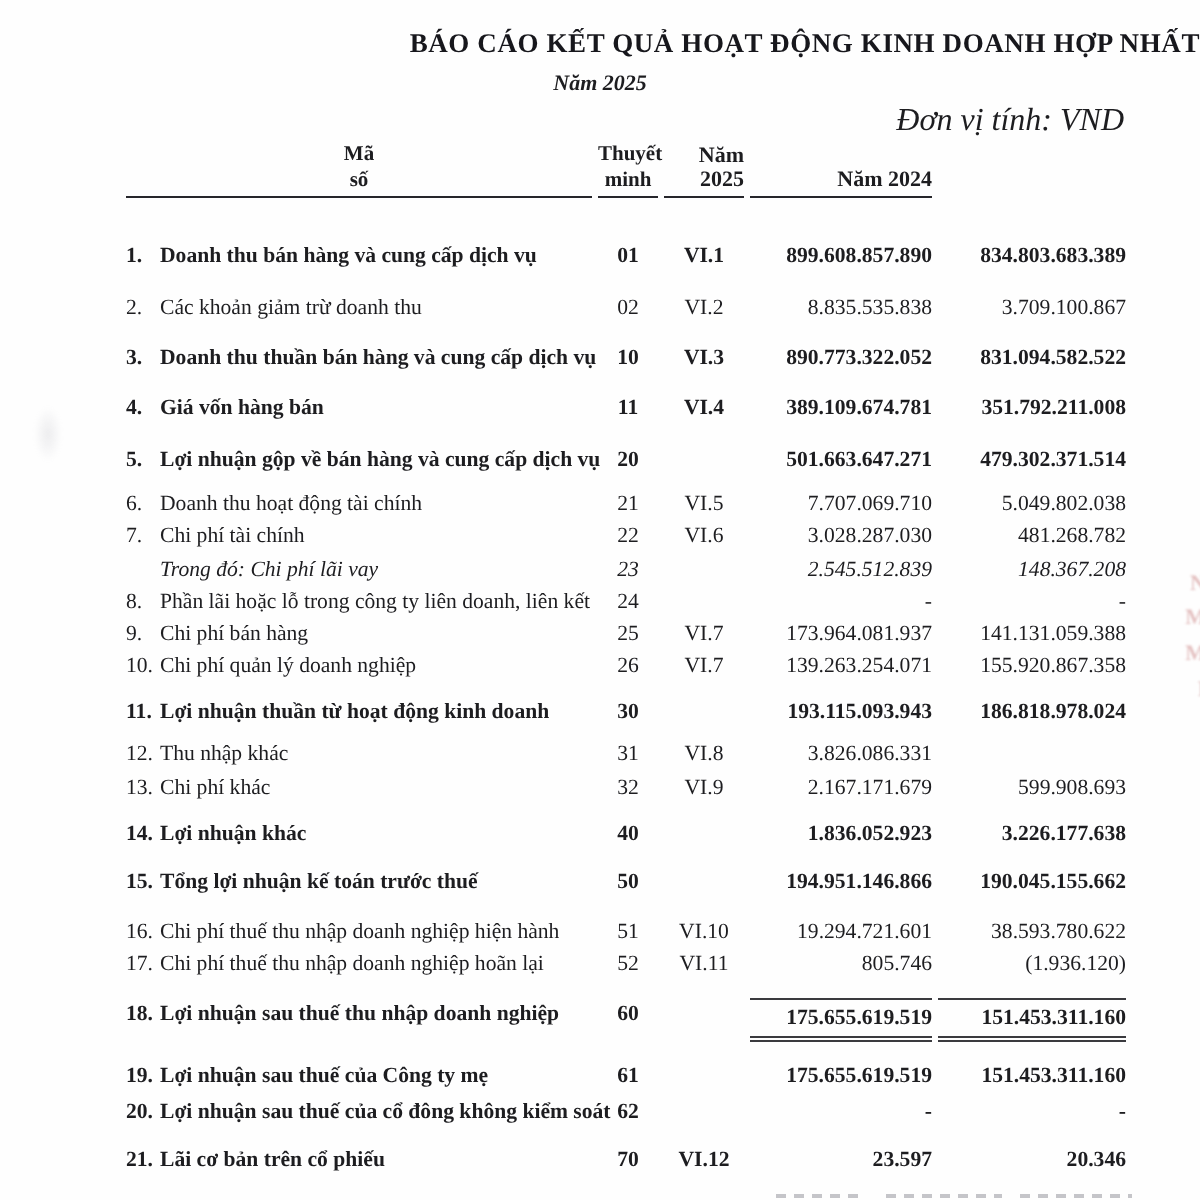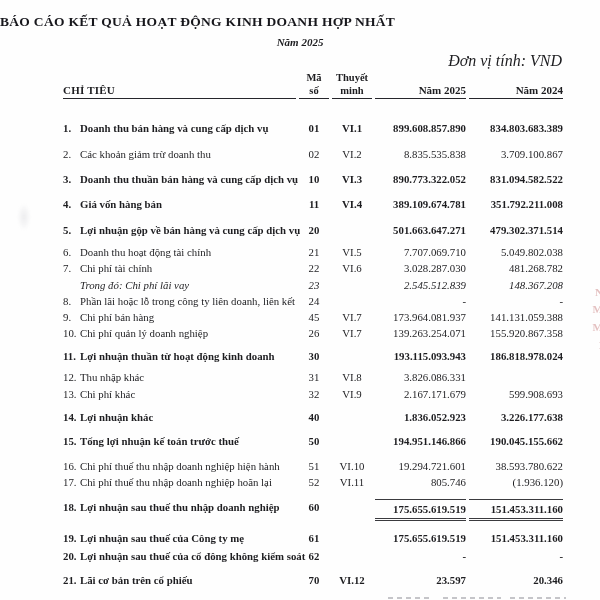--- a/index.html
+++ b/index.html
@@ -6,21 +6,21 @@
   body {
     width:600px; height:600px; overflow:hidden;
     background:#ffffff;
     font-family:"Liberation Serif","DejaVu Serif",serif;
     color:#1d1d20;
     position:relative;
   }
   .page { position:relative; width:600px; height:600px; background:#fefefe; }
 
   .title {
-    text-align:left; font-weight:700; font-size:13.5px;
+    text-align:right; font-weight:700; font-size:13.5px;
     padding-top:14px; letter-spacing:0.3px; color:#17171c;
   }
   .subtitle {
     text-align:center; font-style:italic; font-weight:700;
     font-size:11px; margin-top:6px;
   }
   .unit-note {
     text-align:right; margin-right:38px; margin-top:4px;
     font-style:italic; font-size:16px;
   }
@@ -84,21 +84,20 @@
 <body>
 
 <div class="page">
 
   <div class="title">BÁO CÁO KẾT QUẢ HOẠT ĐỘNG KINH DOANH HỢP NHẤT</div>
   <div class="subtitle">Năm 2025</div>
   <div class="unit-note">Đơn vị tính: VND</div>
 
   <div class="table">
     <div class="grid thead">
-      <div class="hc item">CHỈ TIÊU</div>
       <div class="hc two">
         <div>Mã</div>
         <div>số</div>
       </div>
       <div class="hc two">
         <div>Thuyết</div>
         <div>minh</div>
       </div>
       <div class="hc yr">Năm 2025</div>
       <div class="hc yr">Năm 2024</div>
@@ -162,21 +161,21 @@
     </div>
         <div class="grid row">
       <div class="cell-label"><span class="num">8.</span><span class="lbl">Phần lãi hoặc lỗ trong công ty liên doanh, liên kết</span></div>
       <div class="code">24</div>
       <div class="note"></div>
       <div class="v1">-</div>
       <div class="v2">-</div>
     </div>
         <div class="grid row">
       <div class="cell-label"><span class="num">9.</span><span class="lbl">Chi phí bán hàng</span></div>
-      <div class="code">45</div>
+      <div class="code">25</div>
       <div class="note">VI.7</div>
       <div class="v1">173.964.081.937</div>
       <div class="v2">141.131.059.388</div>
     </div>
         <div class="grid row">
       <div class="cell-label"><span class="num">10.</span><span class="lbl">Chi phí quản lý doanh nghiệp</span></div>
       <div class="code">26</div>
       <div class="note">VI.7</div>
       <div class="v1">139.263.254.071</div>
       <div class="v2">155.920.867.358</div>

